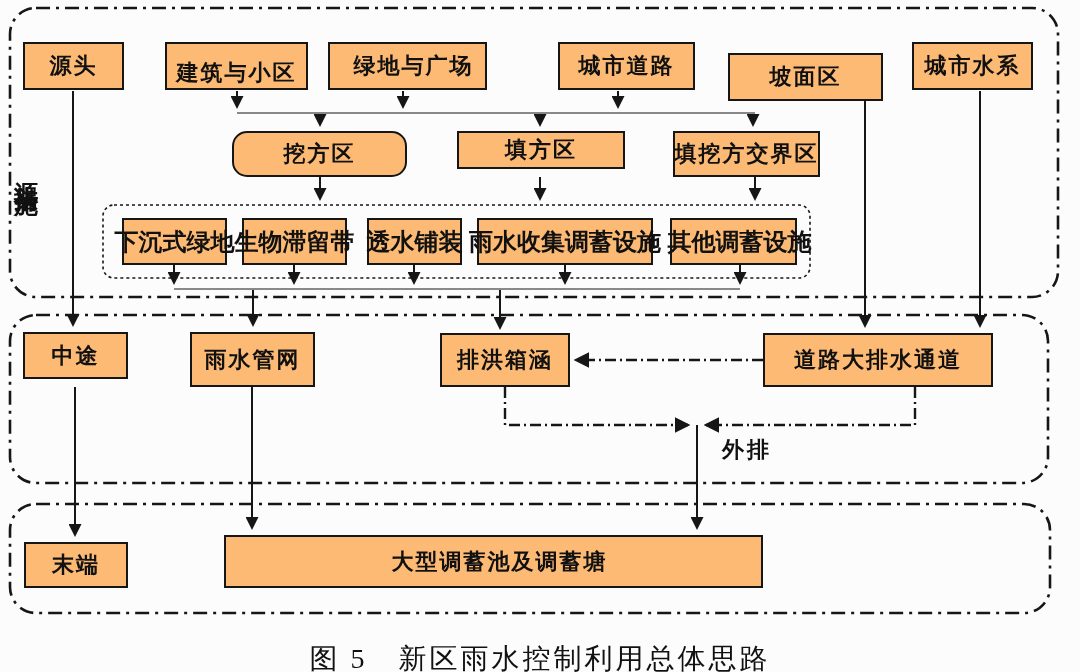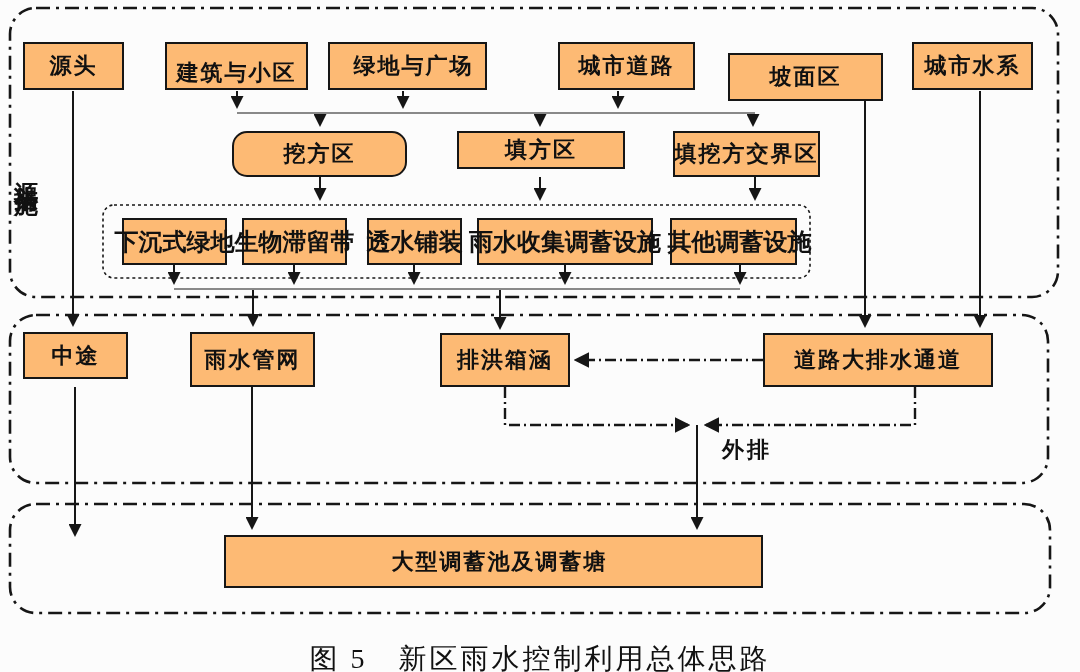--- a/index.html
+++ b/index.html
@@ -175,19 +175,22 @@
     </div>
   <div class="node" style="left:440px; top:333px; width:130px; height:54px;">
       <span>排洪箱涵</span>
     </div>
   <div class="node" style="left:763px; top:333px; width:230px; height:54px;">
       <span>道路大排水通道</span>
     </div>
 
   <div class="outflow-label">外排</div>
 
+  <div class="node" style="left:24px;  top:542px; width:104px; height:46px;">
+      <span>末端</span>
+    </div>
   <div class="node" style="left:224px; top:535px; width:539px; height:53px;padding-left:12px;">
       <span>大型调蓄池及调蓄塘</span>
     </div>
 
   <div class="caption">图 5　新区雨水控制利用总体思路</div>
 
 </div>
 
 </body></html>

